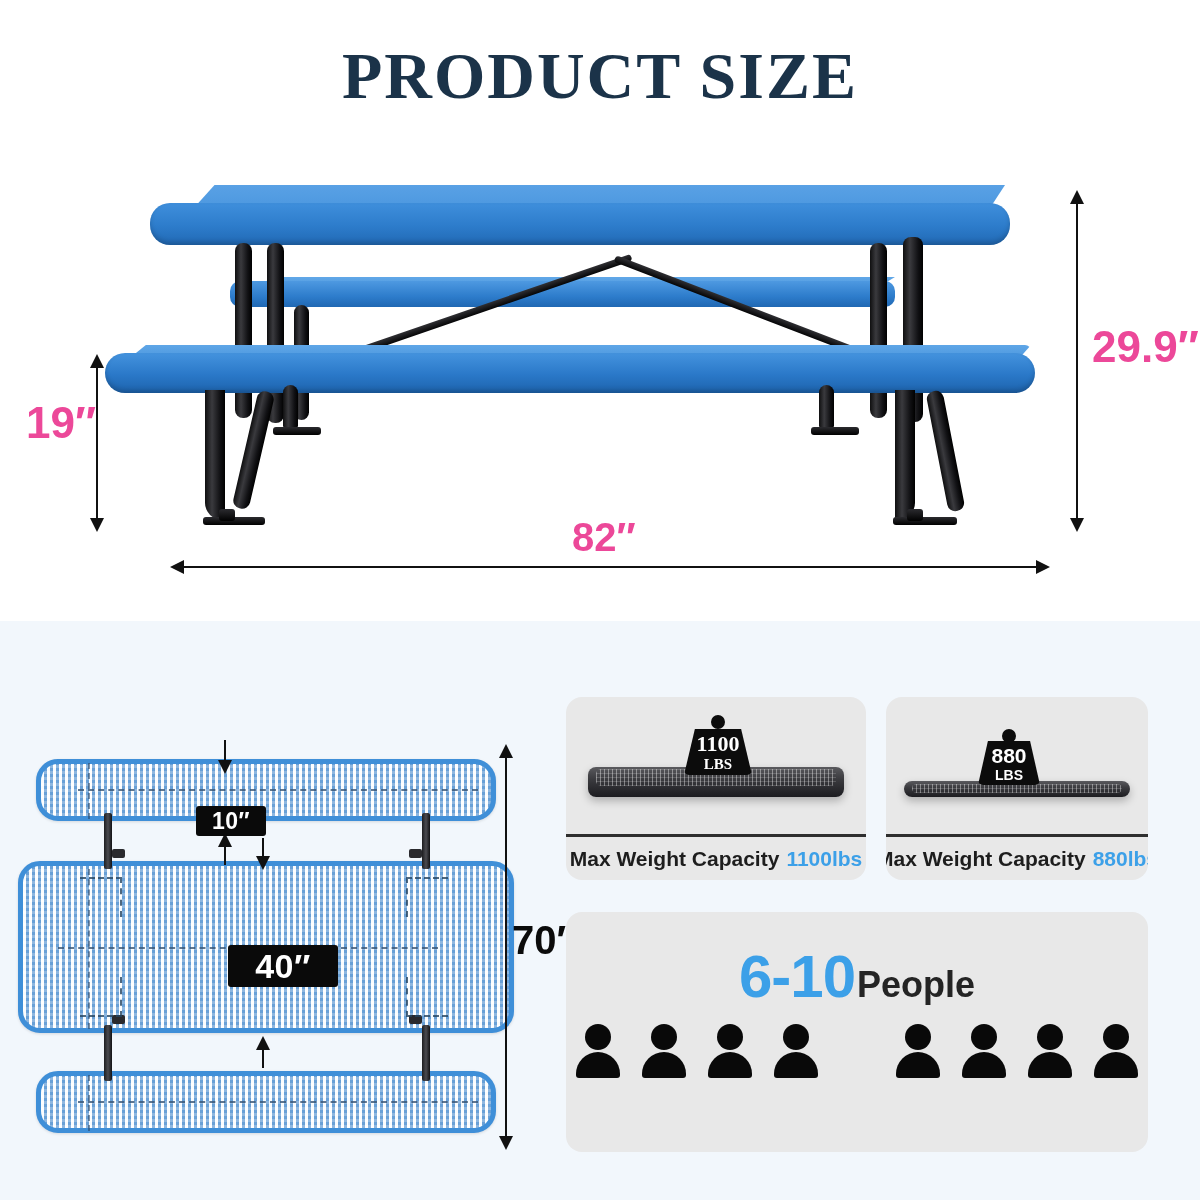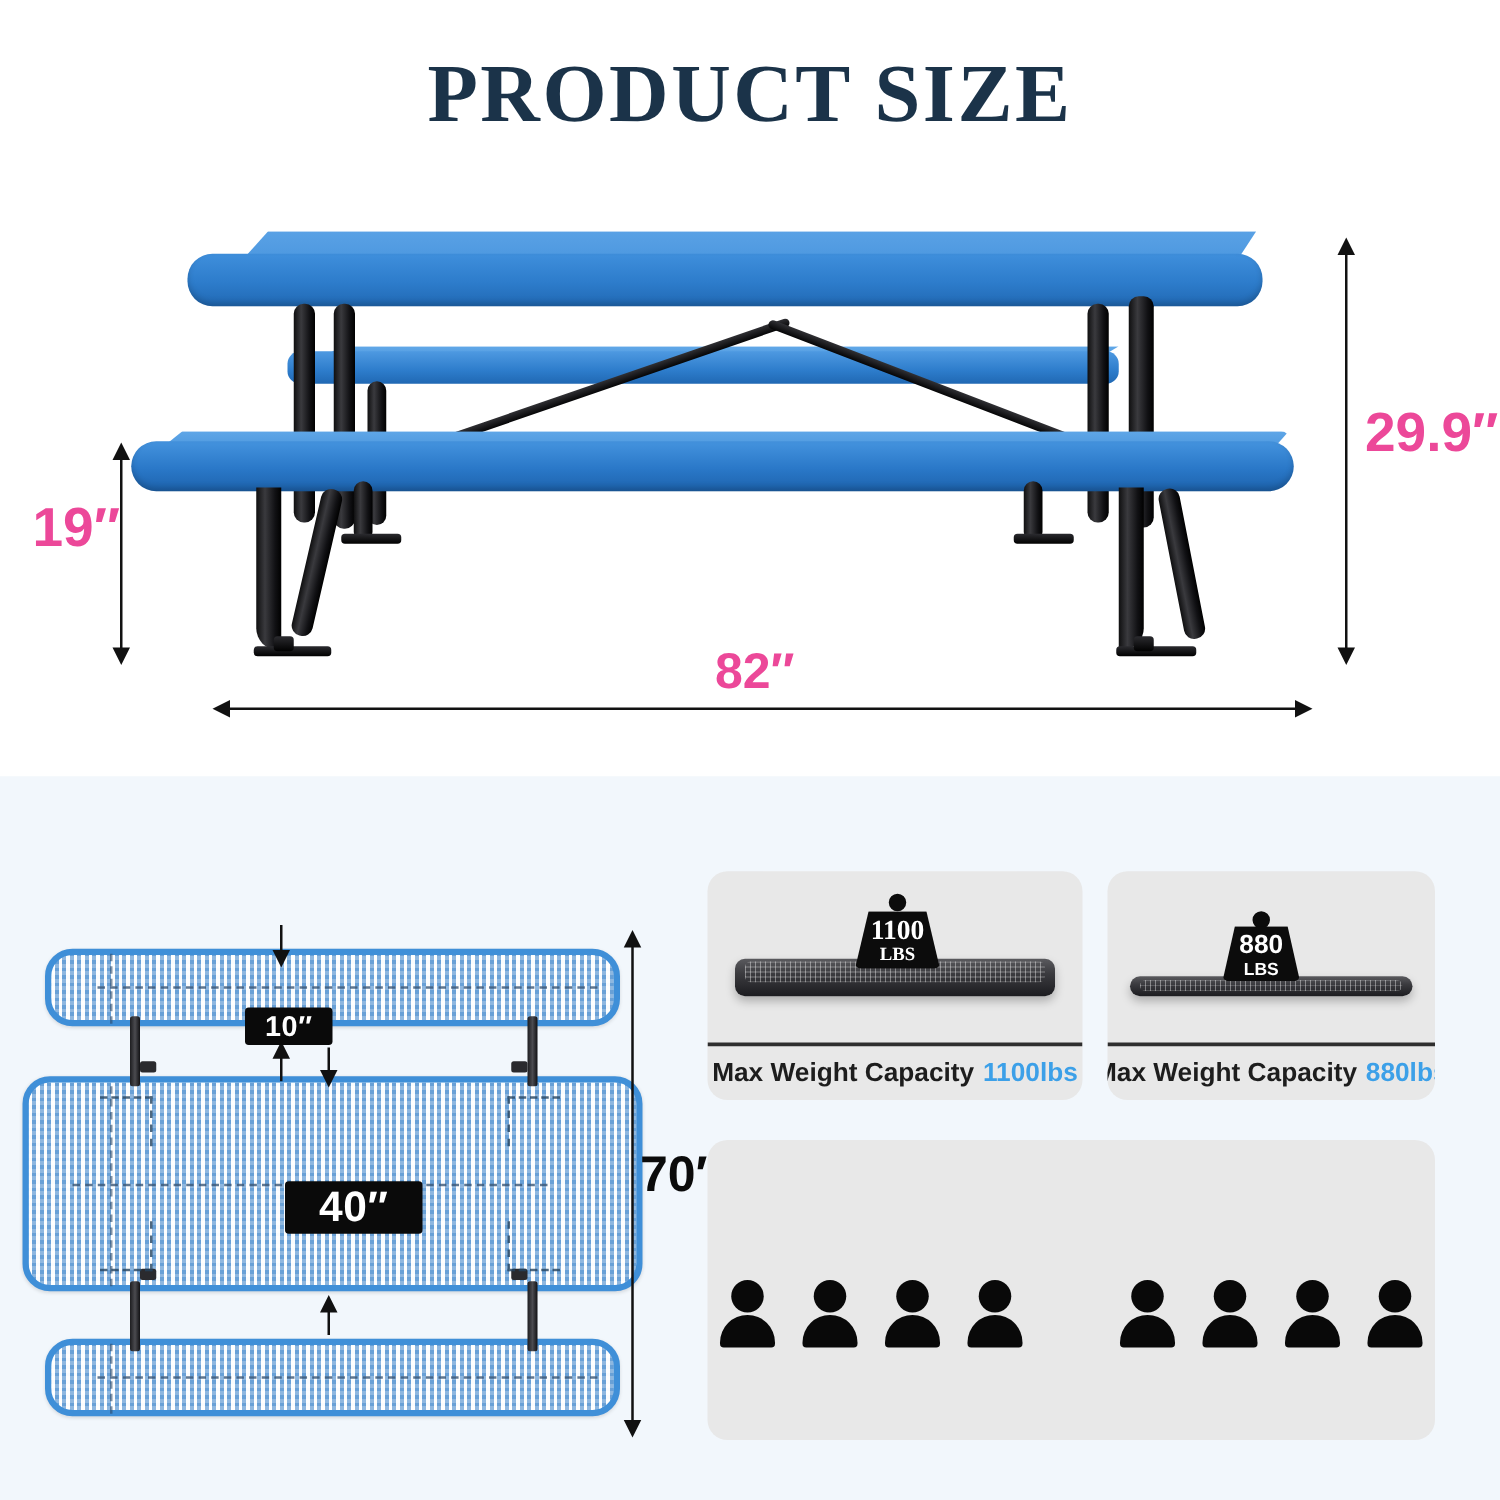--- a/index.html
+++ b/index.html
@@ -478,20 +478,23 @@
       </div>
     </div>
   </div>
   <div class="card-caption">
     <span>Max Weight Capacity</span>
     <span class="cap-value">880lbs</span>
   </div>
 </div>
 
 <div class="card" id="card-people">
+  <div id="people-headline">
+    <span id="people-count">6-10</span><span id="people-word">People</span>
+  </div>
   <div id="people-row">
     <div class="people-group">
       <div class="person">
           <div class="person-head"></div>
           <div class="person-body"></div>
         </div>
       <div class="person">
           <div class="person-head"></div>
           <div class="person-body"></div>
         </div>

